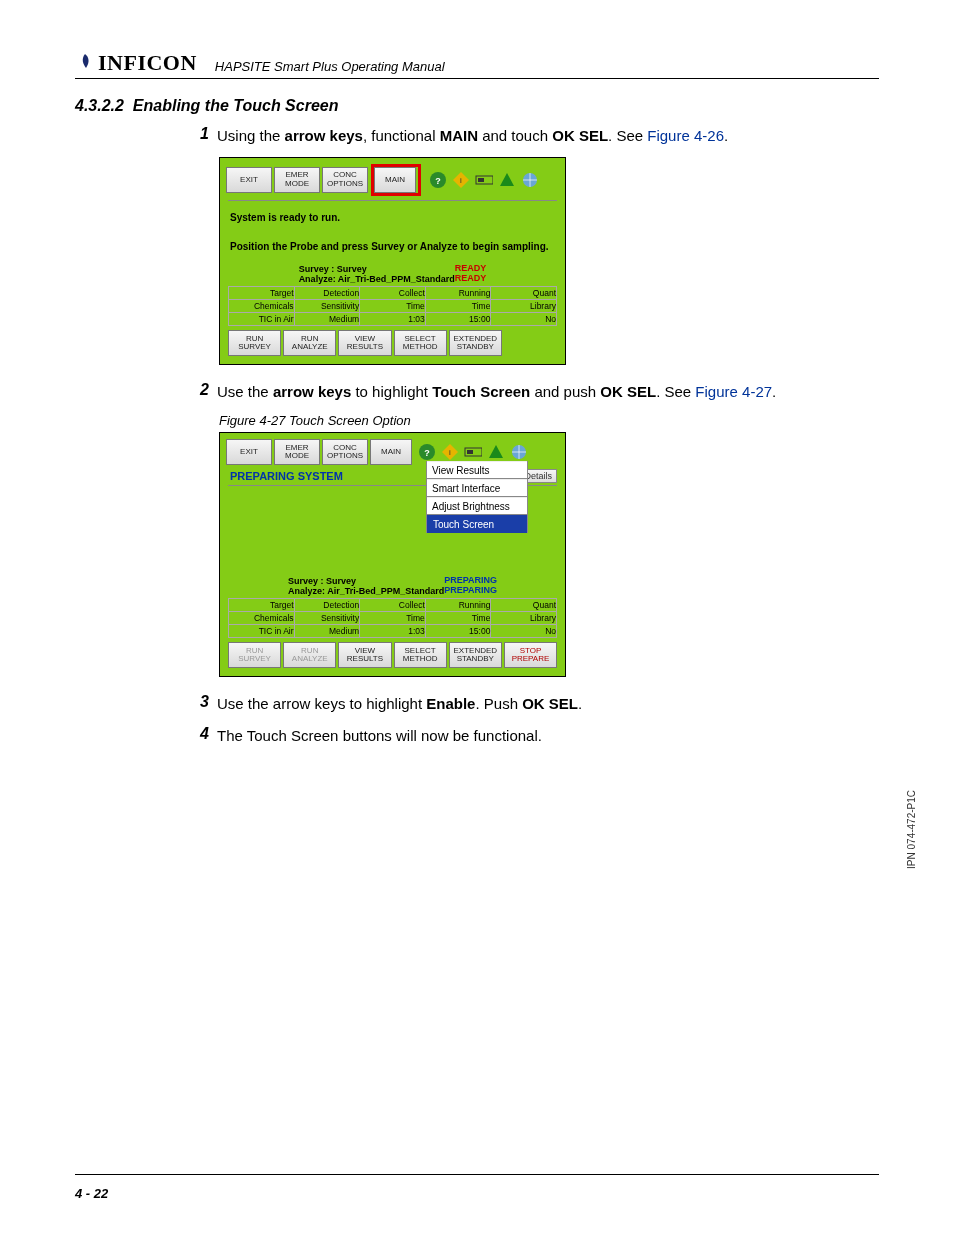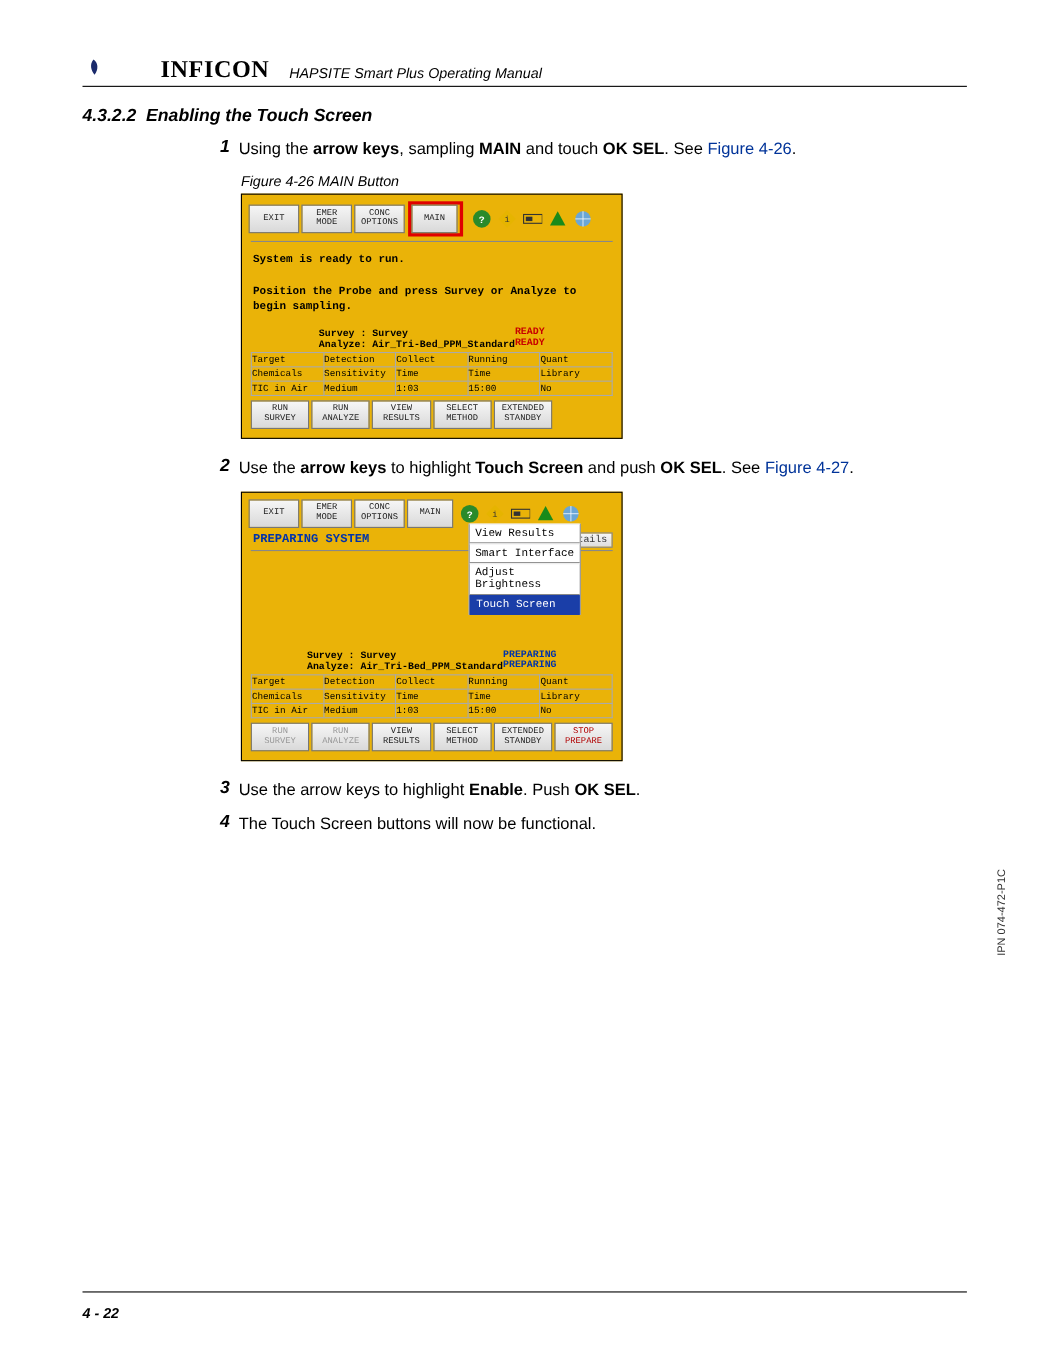--- a/index.html
+++ b/index.html
@@ -24,21 +24,20 @@
     margin-bottom: 18px;
   }
   .logo {
     display: flex;
     align-items: center;
     font-family: "Times New Roman", serif;
     font-size: 22px;
     font-weight: bold;
     letter-spacing: 0.5px;
     margin-right: 18px;
-    gap: 48px;
   }
   .logo svg { margin-right: 3px; }
   .manual-title {
     font-style: italic;
     font-size: 13px;
     padding-bottom: 2px;
   }
   .section-heading {
     font-style: italic;
     font-weight: bold;
@@ -70,22 +69,22 @@
     font-size: 13px;
     margin: 8px 0 4px 144px;
   }
   .fig-wrap {
     margin-left: 144px;
     margin-bottom: 16px;
   }
   .device {
     border: 1px solid #000;
     width: 345px;
-    background: #eab308;
-    font-family: Liberation Mono, monospace;
+    background: #84cc16;
+    font-family: Liberation Sans, sans-serif;
   }
   .dev-top {
     display: flex;
     align-items: center;
     padding: 6px 6px 4px 6px;
     gap: 0;
   }
   .dev-btn {
     border: 1px solid #777;
     background: linear-gradient(#f6f6f6,#d9d9d9);
@@ -118,21 +117,21 @@
   .underline { border-bottom:1px solid #888; margin:0 8px 0 8px;}
   .msg { font-size:10px; font-weight:bold; padding: 10px 10px 6px 10px; line-height:1.45;}
   .survey-line {
     display:flex; justify-content:center;
     font-size:9px; font-weight:bold; padding: 4px 10px 0 10px;
   }
   .ready { color:#c70000; text-align:right; line-height:1.1;}
   .prep  { color:#0033aa; text-align:right; line-height:1.1;}
   .tbl { width: calc(100% - 16px); margin: 2px 8px 4px 8px; border-collapse:collapse;}
   .tbl td {
-    border:1px solid #aaa; font-size:8.5px; text-align:left;
+    border:1px solid #aaa; font-size:8.5px; text-align:right;
     padding:1px 0; width:20%;
   }
   .bot-row { display:flex; padding:0 8px 8px 8px; gap:2px;}
   .bot-btn {
     flex:1; border:1px solid #777; background:linear-gradient(#f6f6f6,#d9d9d9);
     font-size:8px; line-height:1.05; height:24px;
     display:flex; align-items:center; justify-content:center; text-align:center;
     color:#222;
   }
   .bot-btn.dim { color:#999; }
@@ -174,25 +173,24 @@
     <div class="manual-title">HAPSITE Smart Plus Operating Manual</div>
   </div>
 
   <div class="section-heading">
     <span>4.3.2.2</span>&nbsp;&nbsp;<span>Enabling the Touch Screen</span>
   </div>
 
   <div class="step">
     <div class="step-num">1</div>
     <div class="step-body">
-      <span>Using the </span><b>arrow keys</b><span>, sampling </span><b>MAIN</b><span> and touch </span><b>OK SEL</b><span>. See </span><span class="xref">Figure 4-26</span><span>.</span>
-    </div>
-  </div>
-
-  <div class="fig-caption">Figure 4-26  MAIN Button</div>
+      <span>Using the </span><b>arrow keys</b><span>, functional </span><b>MAIN</b><span> and touch </span><b>OK SEL</b><span>. See </span><span class="xref">Figure 4-26</span><span>.</span>
+    </div>
+  </div>
+
   <div class="fig-wrap">
     <div class="device">
       <div class="dev-top">
         <div class="dev-btn">
             <span>EXIT</span>
           </div>
         <div class="dev-btn" style="white-space:pre;">EMER
 MODE</div>
         <div class="dev-btn" style="white-space:pre;">CONC
 OPTIONS</div>
@@ -287,20 +285,21 @@
     </div>
   </div>
 
   <div class="step">
     <div class="step-num">2</div>
     <div class="step-body">
       <span>Use the </span><b>arrow keys</b><span> to highlight </span><b>Touch Screen</b><span> and push </span><b>OK SEL</b><span>. See </span><span class="xref">Figure 4-27</span><span>.</span>
     </div>
   </div>
 
+  <div class="fig-caption">Figure 4-27  Touch Screen Option</div>
   <div class="fig-wrap">
     <div class="device relpos">
       <div class="dev-top">
         <div class="dev-btn">EXIT</div>
         <div class="dev-btn" style="white-space:pre;">EMER
 MODE</div>
         <div class="dev-btn" style="white-space:pre;">CONC
 OPTIONS</div>
         <div class="dev-btn main">MAIN</div>
         <div class="icon-row">

